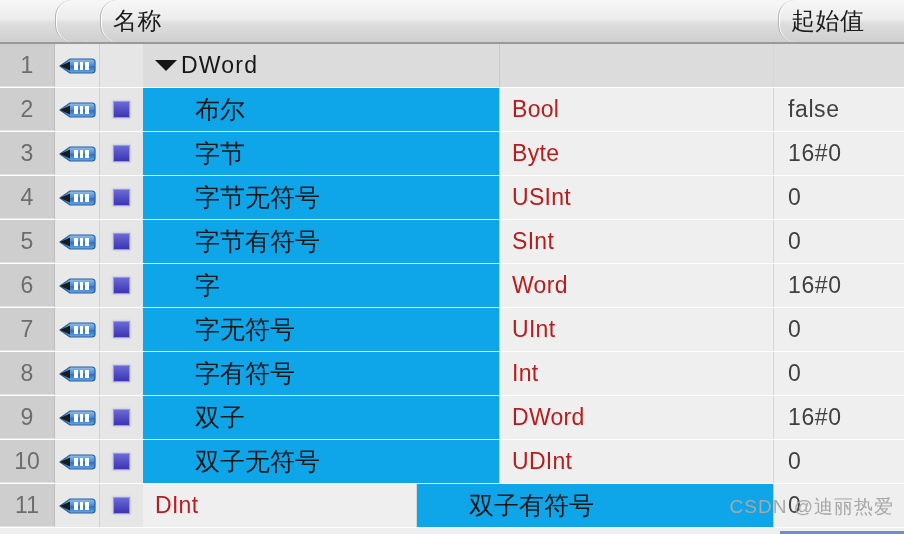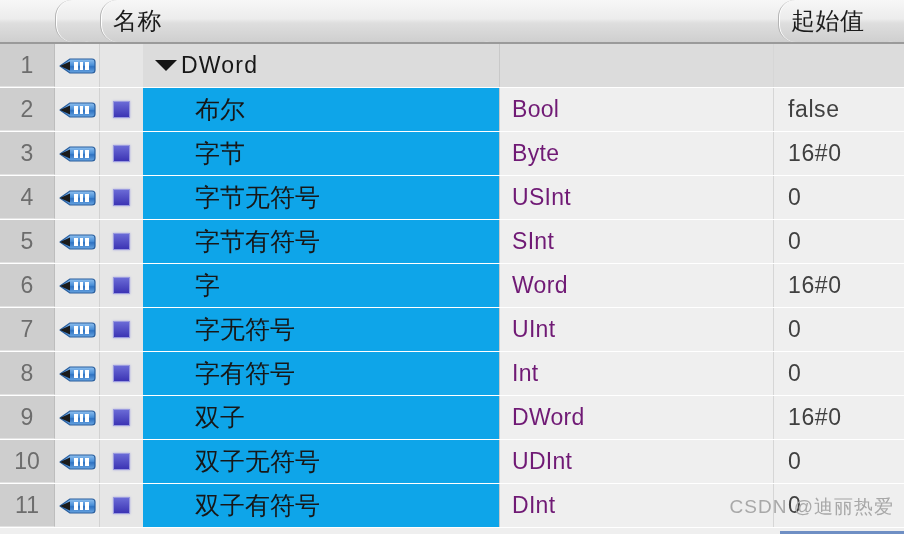--- a/index.html
+++ b/index.html
@@ -123,21 +123,21 @@
     font-size: 25px;
     color: #171717;
   }
   .name-text.indent { padding-left: 40px; }
   .name-text.latin {
     font-size: 23px;
     letter-spacing: 1.2px;
   }
   .type-text {
     font-size: 23px;
-    color: #701a75;
+    color: #b91c1c;
     letter-spacing: 0.3px;
   }
   .start-text {
     font-size: 23px;
     color: #404040;
     letter-spacing: 0.6px;
   }
 
   
   .tri {
@@ -536,25 +536,25 @@
             <path d="M1 11 L11 4 L33 4 Q36 4 36 7 L36 15 Q36 18 33 18 L11 18 Z" fill="url(#tg)" stroke="#2a5f9e" stroke-width="1.2" stroke-linejoin="round"></path>
             <path d="M1 11 L11 6.5 L11 15.5 Z" fill="#1b1b1b"></path>
             <rect x="15" y="7" width="4" height="8" fill="#ffffff"></rect>
             <rect x="21" y="7" width="3" height="8" fill="#ffffff"></rect>
             <rect x="26" y="7" width="4" height="8" fill="#ffffff"></rect>
           </svg>
         </div>
         <div class="cell c-mark">
           <span class="sq"></span>
         </div>
+        <div class="cell c-type">
+          <span class="type-text">DInt</span>
+        </div>
         <div class="cell c-name">
           <span class="name-text indent">双子有符号</span>
-        </div>
-        <div class="cell c-type">
-          <span class="type-text">DInt</span>
         </div>
         <div class="cell c-start">
           <span class="start-text">0</span>
         </div>
       </div>
     </div>
 
   <div class="sel-sliver"></div>
 
   <div class="watermark">CSDN @迪丽热爱</div>

